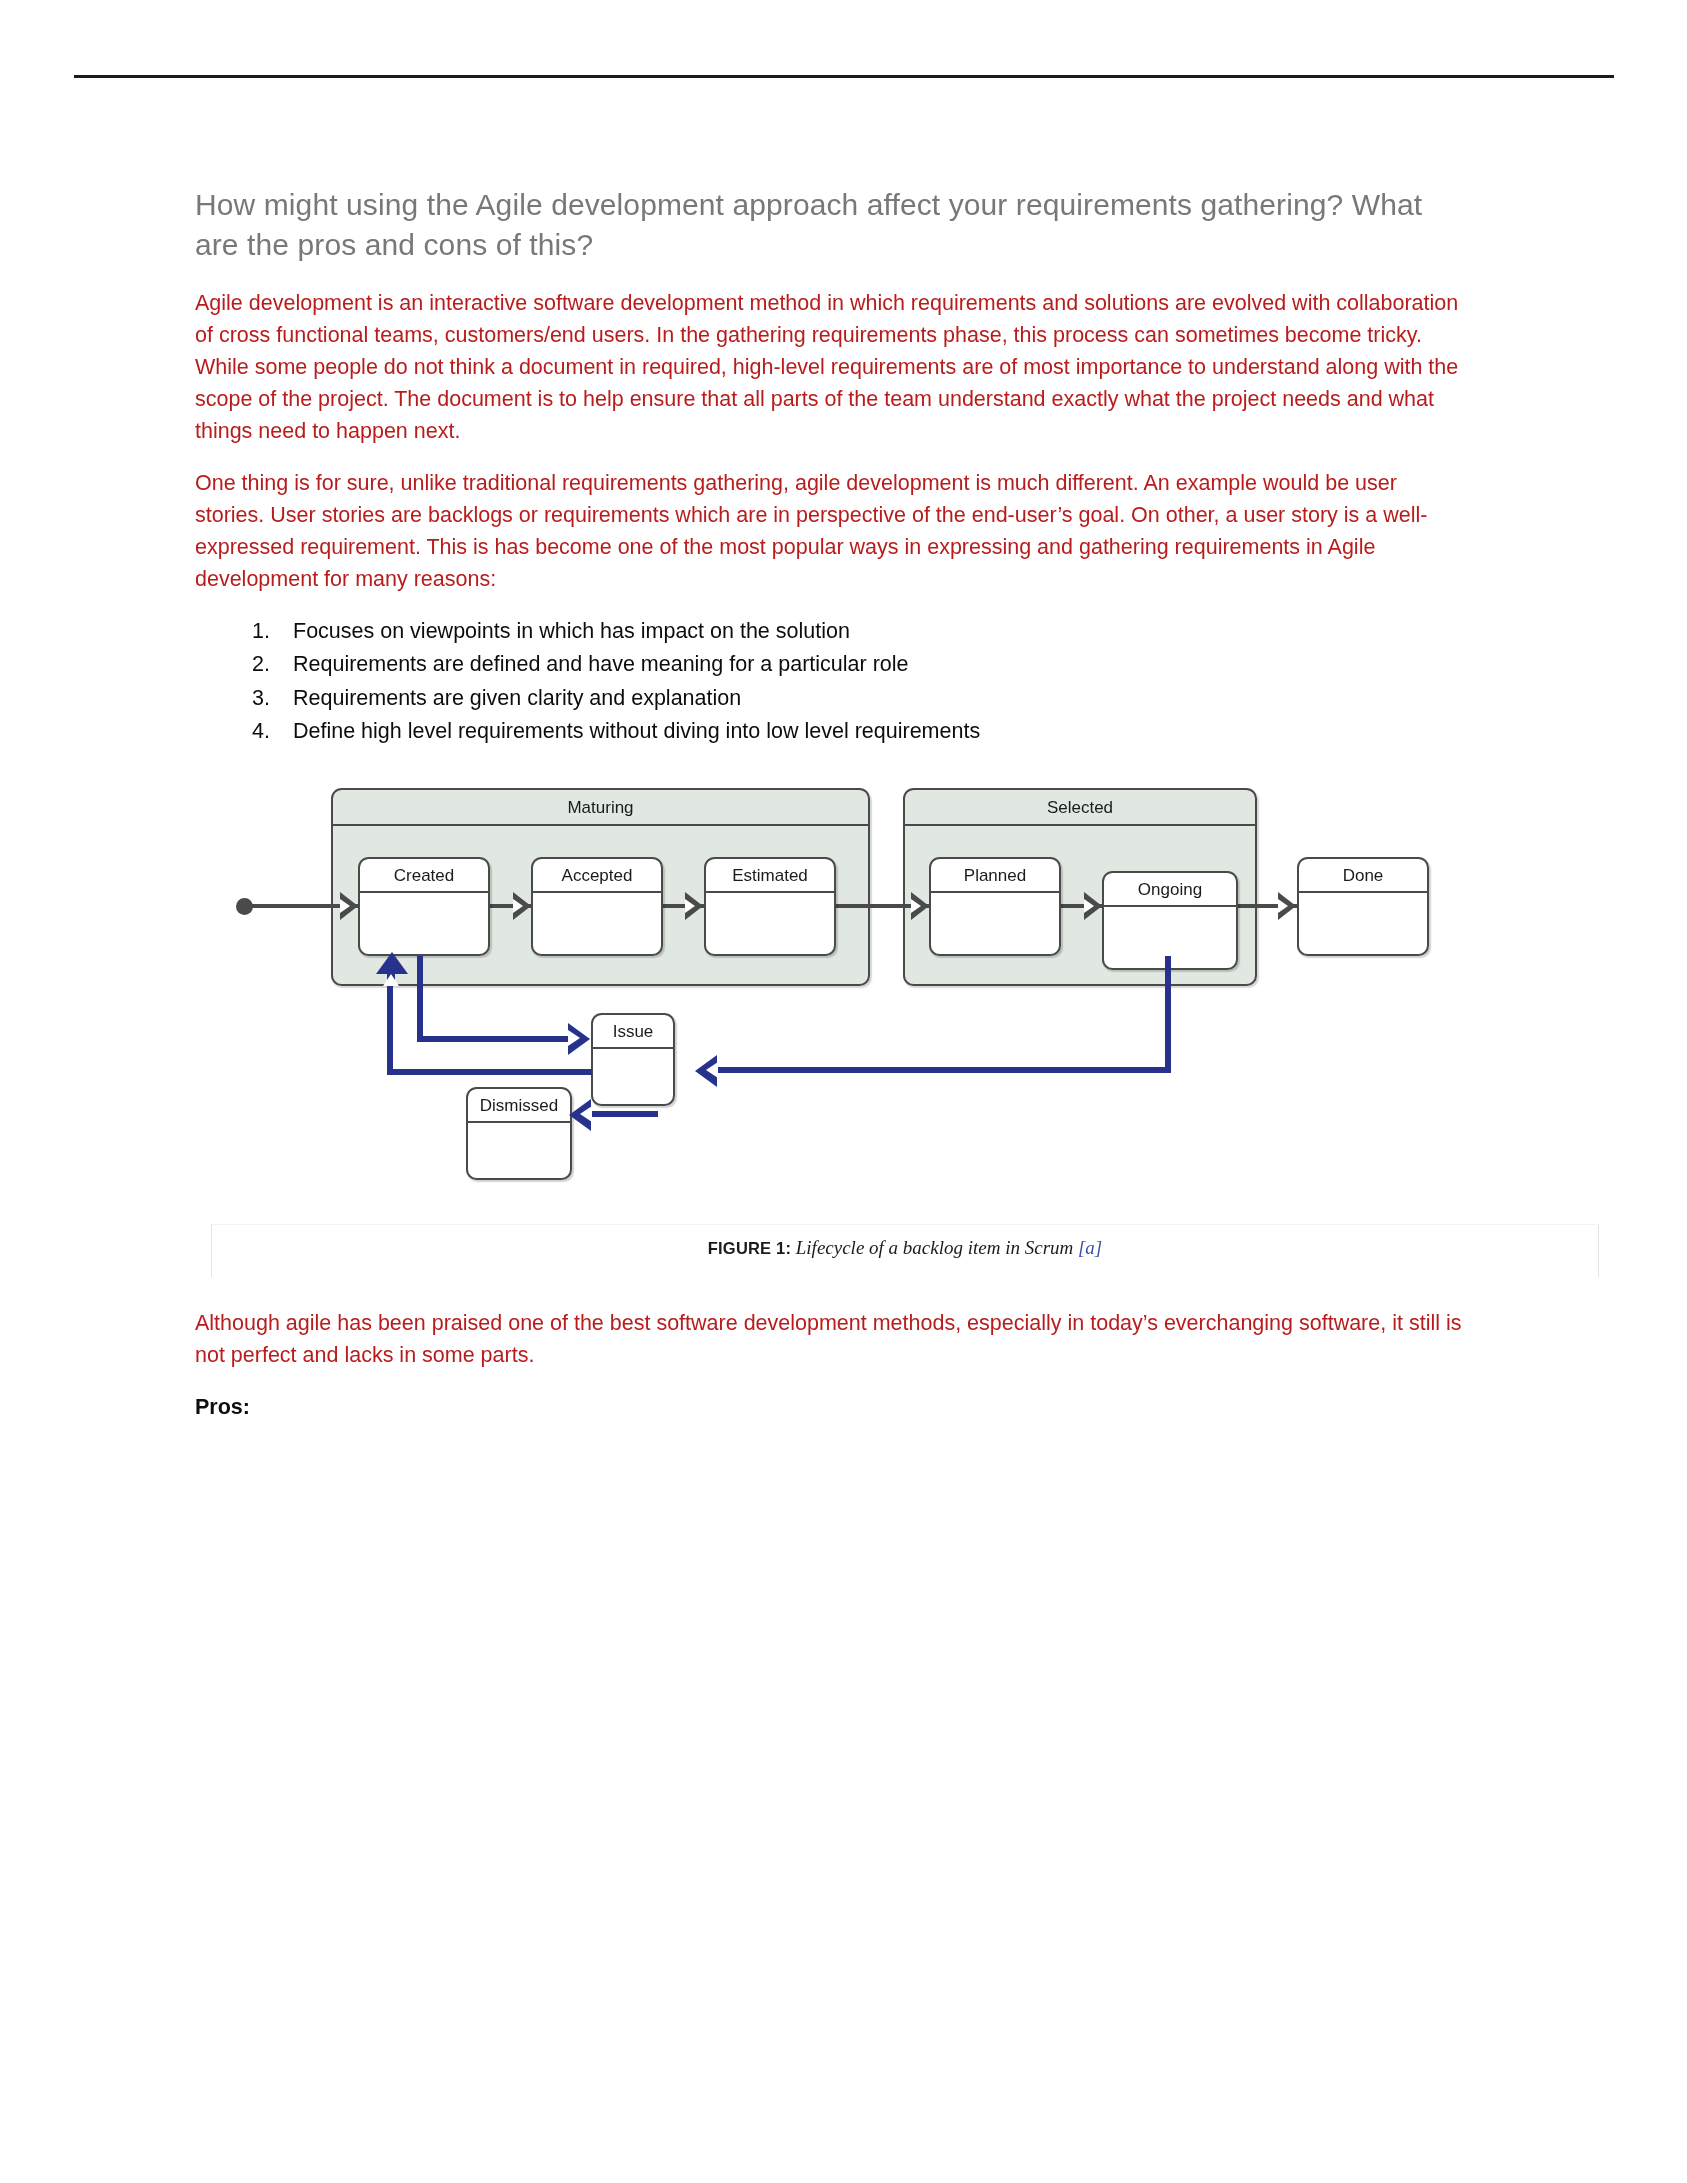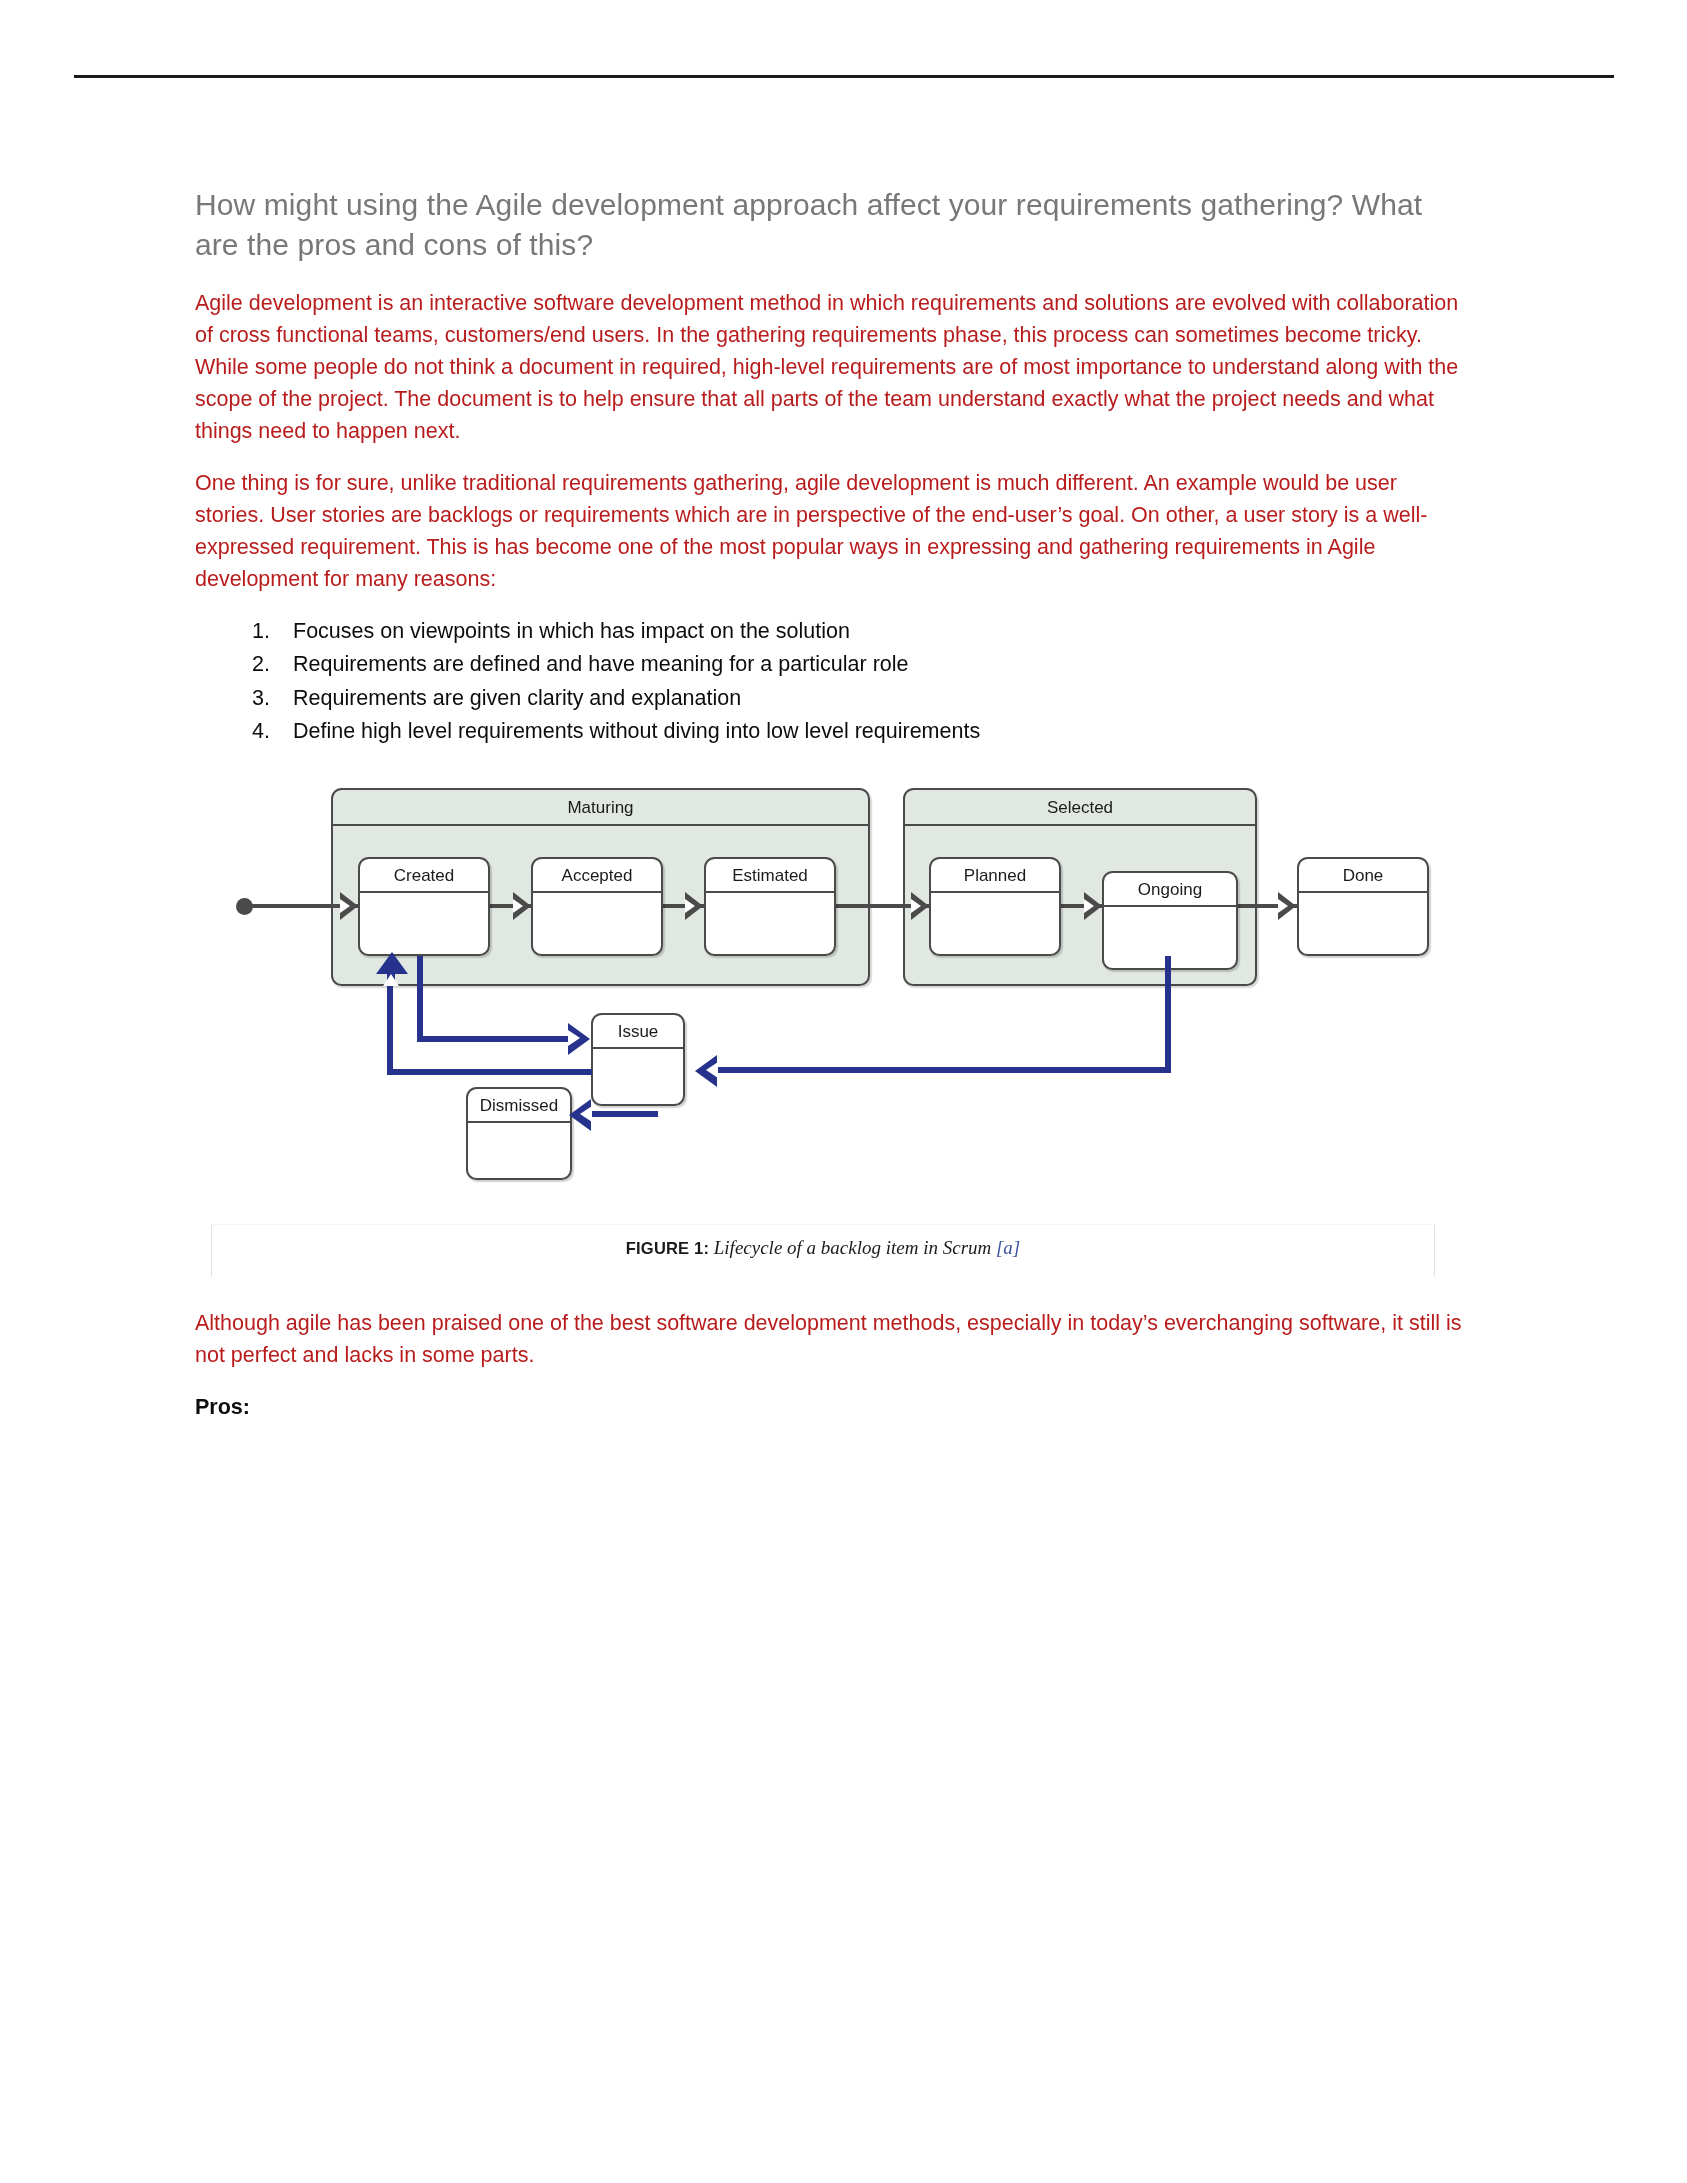--- a/index.html
+++ b/index.html
@@ -195,21 +195,21 @@
     content:""; position:absolute; top:22.5px; left:-8.6px;
     border-left:8.6px solid transparent; border-right:8.6px solid transparent;
     border-bottom:12.6px solid #ffffff;
   }
 
   
   .caption-frame {
     position: relative;
     margin-top: 10.6px;
     margin-left: 16px;
-    width: 1224px;
+    width: 1388px;
     height: 53px;
     border-left: 1.3px solid #e3e3e3;
     border-right: 1.3px solid #e3e3e3;
     border-top: 1.3px solid #f4f4f4;
   }
   .caption {
     position:absolute;
     left:0; right:0; top: 12px;
     text-align: center;
     font-size: 16.5px;
@@ -288,21 +288,21 @@
           <div class="node-label">Done</div>
         </div>
 
         <div class="dk-arrow" style="left:145px; top:116px;"></div>
         <div class="dk-arrow" style="left:318px; top:116px;"></div>
         <div class="dk-arrow" style="left:490px; top:116px;"></div>
         <div class="dk-arrow" style="left:716px; top:116px;"></div>
         <div class="dk-arrow" style="left:889px; top:116px;"></div>
         <div class="dk-arrow" style="left:1083px; top:116px;"></div>
 
-        <div class="node" style="left:396px; top:237px; width:94px; height:93px;">
+        <div class="node" style="left:396px; top:237px; width:84px; height:93px;">
           <div class="node-label">Issue</div>
         </div>
         <div class="node" style="left:271px; top:311px; width:106px; height:93px;">
           <div class="node-label">Dismissed</div>
         </div>
 
         <div class="bl-v" style="left:222px; top:180px; height:86px;"></div>
         <div class="bl-h" style="left:222px; top:260px; width:153px;"></div>
         <div class="bl-arrow-r" style="left:373px; top:247px;"></div>
 

